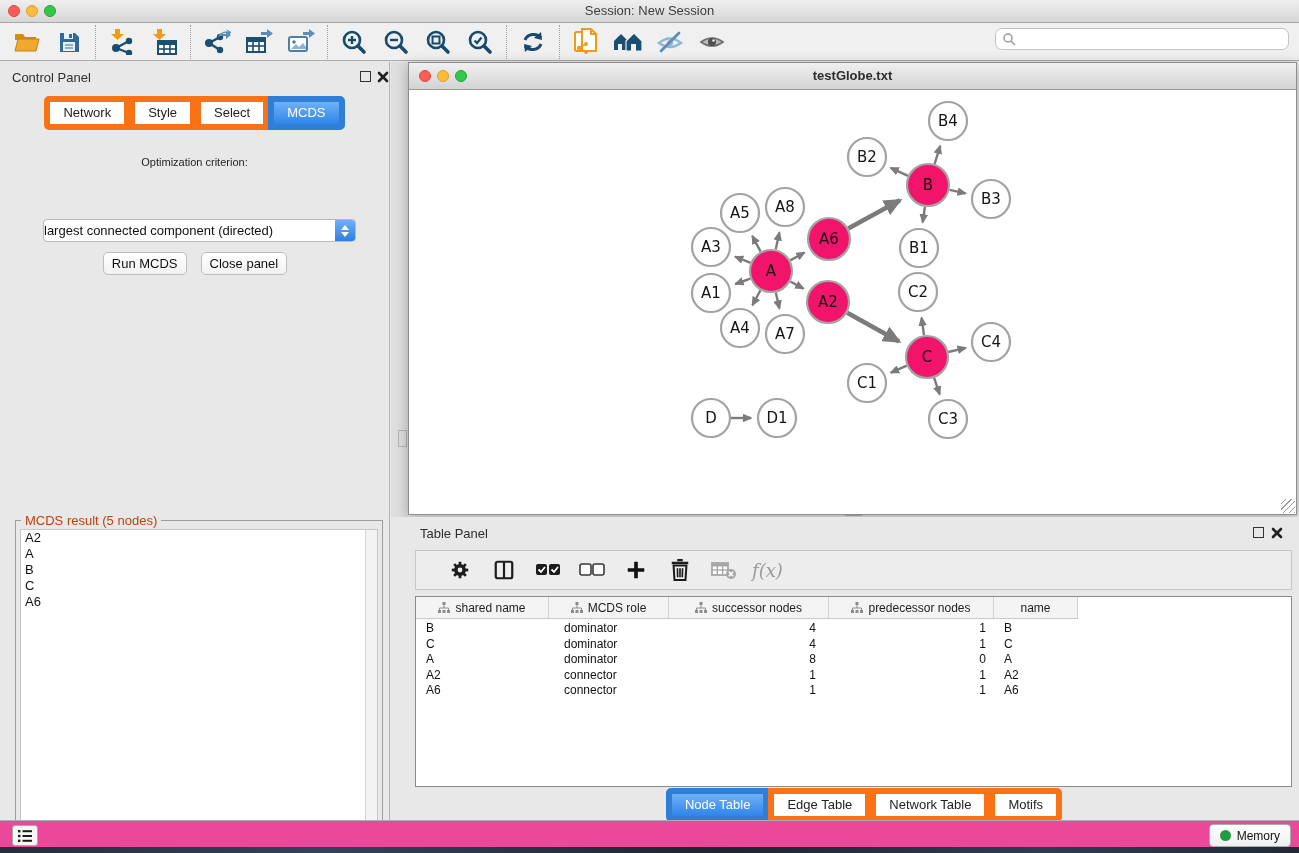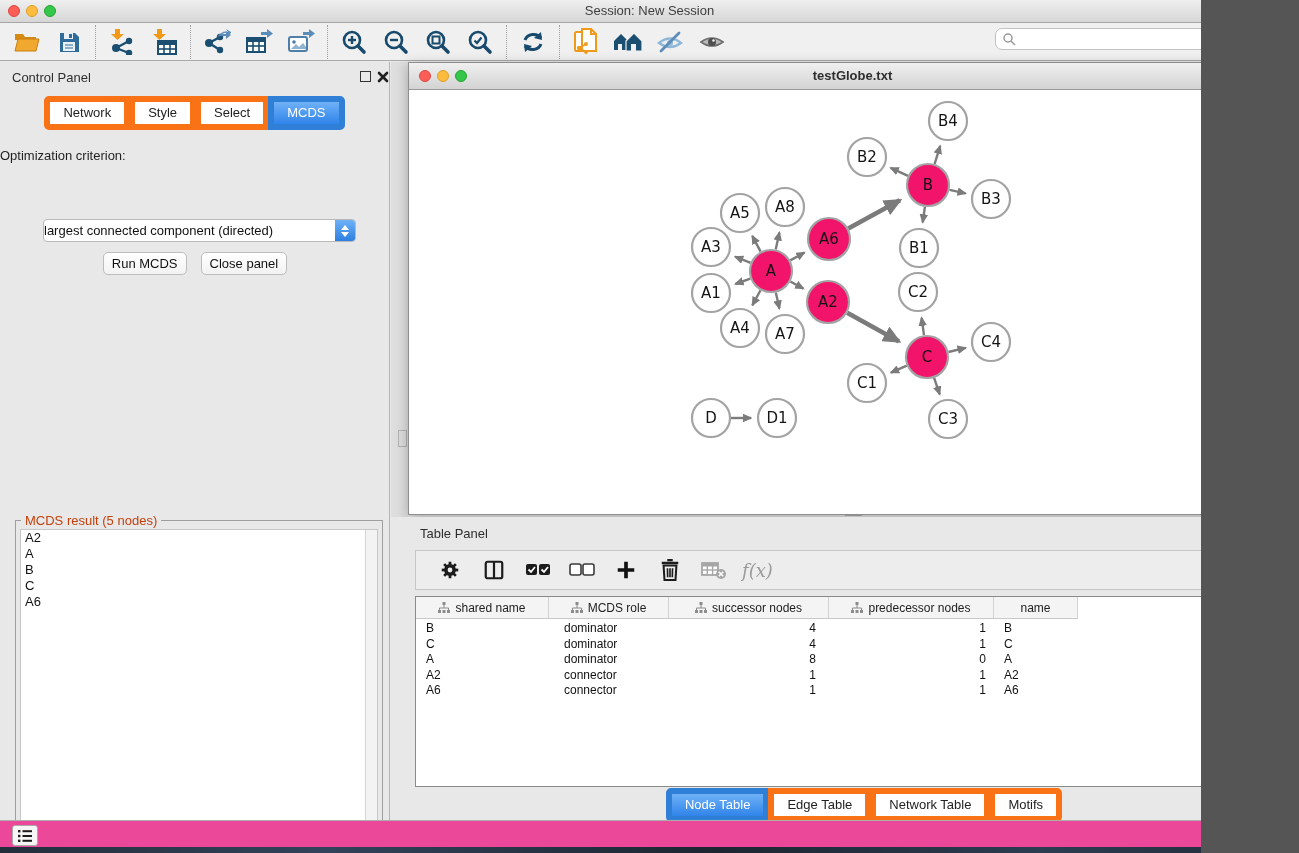--- a/index.html
+++ b/index.html
@@ -1,16 +1,16 @@
 <!DOCTYPE html>
 <html><head>
 <meta charset="utf-8">
 <style>
   html,body{margin:0;padding:0;background:#555;}
-  #app{position:relative;width:1201px;height:853px;overflow:hidden;background:#E8E8E8;
+  #app{position:relative;width:1299px;height:853px;overflow:hidden;background:#E8E8E8;
        font-family:"Liberation Sans",sans-serif;color:#222;-webkit-font-smoothing:antialiased;}
   
   .titlebar{position:absolute;left:0;top:0;width:1299px;height:22px;
             background:linear-gradient(#EFEFEF,#D6D6D6);border-bottom:1px solid #A6A6A6;}
   .tl{position:absolute;top:5px;width:12px;height:12px;border-radius:50%;box-sizing:border-box;}
   .tl.red{left:8px;background:#FC5D57;border:1px solid #DF4741;}
   .tl.yellow{left:26px;background:#FDBC40;border:1px solid #DEA023;}
   .tl.green{left:44px;background:#34C749;border:1px solid #24A434;}
   .titlebar .title-text{position:absolute;left:0;top:3px;width:100%;text-align:center;
             font-size:13px;color:#3E3E3E;}
@@ -28,21 +28,21 @@
   .panel-head{position:relative;height:28px;}
   .panel-head .panel-title{position:absolute;left:12px;top:8px;font-size:13px;color:#2E2E2E;}
   .float-icon{position:absolute;width:11px;height:11px;border:1.6px solid #333;box-sizing:border-box;cursor:pointer;}
   .close-icon{position:absolute;width:12px;height:12px;cursor:pointer;}
   .seg-tabs{display:flex;justify-content:center;margin-top:6px;}
   .seg-tab{padding:4px 13px;font-size:13px;background:#FFF;border:6px solid #f97316;margin-left:-1px;
            color:#222;cursor:pointer;line-height:14px;}
   .seg-tab:first-child{border-radius:5px 0 0 5px;margin-left:0;}
   .seg-tab:last-child{border-radius:0 5px 5px 0;}
   .seg-tab.active{background:linear-gradient(#6FB1F7,#3084EA);border-color:#2F7FD6;color:#FFF;}
-  .opt-label{margin-top:18px;font-size:13px;color:#1F1F1F;}
+  .opt-label{margin-top:26px;text-align:center;font-size:11px;color:#1F1F1F;}
   .dropdown{position:absolute;left:43px;top:157px;width:313px;height:23px;background:#FFF;
             border:1px solid #B9B9B9;border-radius:4px;box-sizing:border-box;display:flex;align-items:center;cursor:pointer;}
   .dropdown .dd-text{flex:1;font-size:13px;color:#111;white-space:nowrap;overflow:hidden;}
   .dd-spinner{width:20px;height:21px;border-radius:0 3px 3px 0;background:linear-gradient(#6FB1F7,#2E7FE0);
               display:flex;flex-direction:column;align-items:center;justify-content:center;gap:2px;}
   .tri-up{width:0;height:0;border-left:4px solid transparent;border-right:4px solid transparent;border-bottom:5px solid #FFF;}
   .tri-dn{width:0;height:0;border-left:4px solid transparent;border-right:4px solid transparent;border-top:5px solid #FFF;}
   .btn-row{position:absolute;left:0;top:190px;width:390px;display:flex;justify-content:center;gap:14px;}
   .mac-btn{background:linear-gradient(#FFFFFF,#F2F2F2);border:1px solid #BDBDBD;border-radius:5px;
            font-size:13px;padding:3px 8px;color:#111;cursor:pointer;font-family:"Liberation Sans",sans-serif;}
@@ -61,21 +61,21 @@
   #graph-svg{position:absolute;left:0;top:26px;}
   .resize-grip{position:absolute;right:1px;bottom:1px;width:14px;height:14px;
     background:repeating-linear-gradient(135deg,transparent 0 3px,#9B9B9B 3px 4px);}
   .mdi-gap{position:absolute;left:391px;top:62px;width:17px;height:758px;background:#DEDEDE;}
   .split-handle-v{position:absolute;left:398px;top:430px;width:9px;height:17px;background:#DDD;border:1px solid #B4B4B4;box-sizing:border-box;}
   .split-handle-h{position:absolute;left:845px;top:508px;width:17px;height:8px;background:#DDD;border:1px solid #B4B4B4;box-sizing:border-box;}
   
   .table-panel{position:absolute;left:391px;top:517px;width:908px;height:303px;background:#E8E8E8;}
   .table-panel .panel-title{position:absolute;left:29px;top:9px;font-size:13px;color:#2E2E2E;}
   .tp-toolbar{position:absolute;left:24px;top:33px;width:877px;height:40px;background:#EDEDED;
-              border:1px solid #C6C6C6;box-sizing:border-box;display:flex;align-items:center;padding-left:16px;gap:8px;}
+              border:1px solid #C6C6C6;box-sizing:border-box;display:flex;align-items:center;padding-left:26px;gap:8px;}
   .tp-btn{width:36px;height:30px;display:flex;align-items:center;justify-content:center;}
   .fx-label{font-family:"DejaVu Serif",serif;font-style:italic;font-size:18px;color:#9A9A9A;padding-left:2px;}
   .data-table{position:absolute;left:24px;top:79px;width:877px;height:191px;background:#FFF;
               border:1px solid #8A8A8A;box-sizing:border-box;overflow:hidden;}
   .th-row{position:absolute;left:0;top:0;width:662px;height:21px;background:#F4F4F4;border-bottom:1px solid #C9C9C9;}
   .th-cell{position:absolute;top:0;height:21px;display:flex;align-items:center;justify-content:center;
            gap:5px;font-size:12px;color:#222;border-right:1px solid #D2D2D2;box-sizing:border-box;}
   .t-cell{position:absolute;font-size:12px;color:#111;height:15px;line-height:15px;white-space:nowrap;}
   .t-row{position:absolute;left:0;width:875px;height:15.6px;}
   

